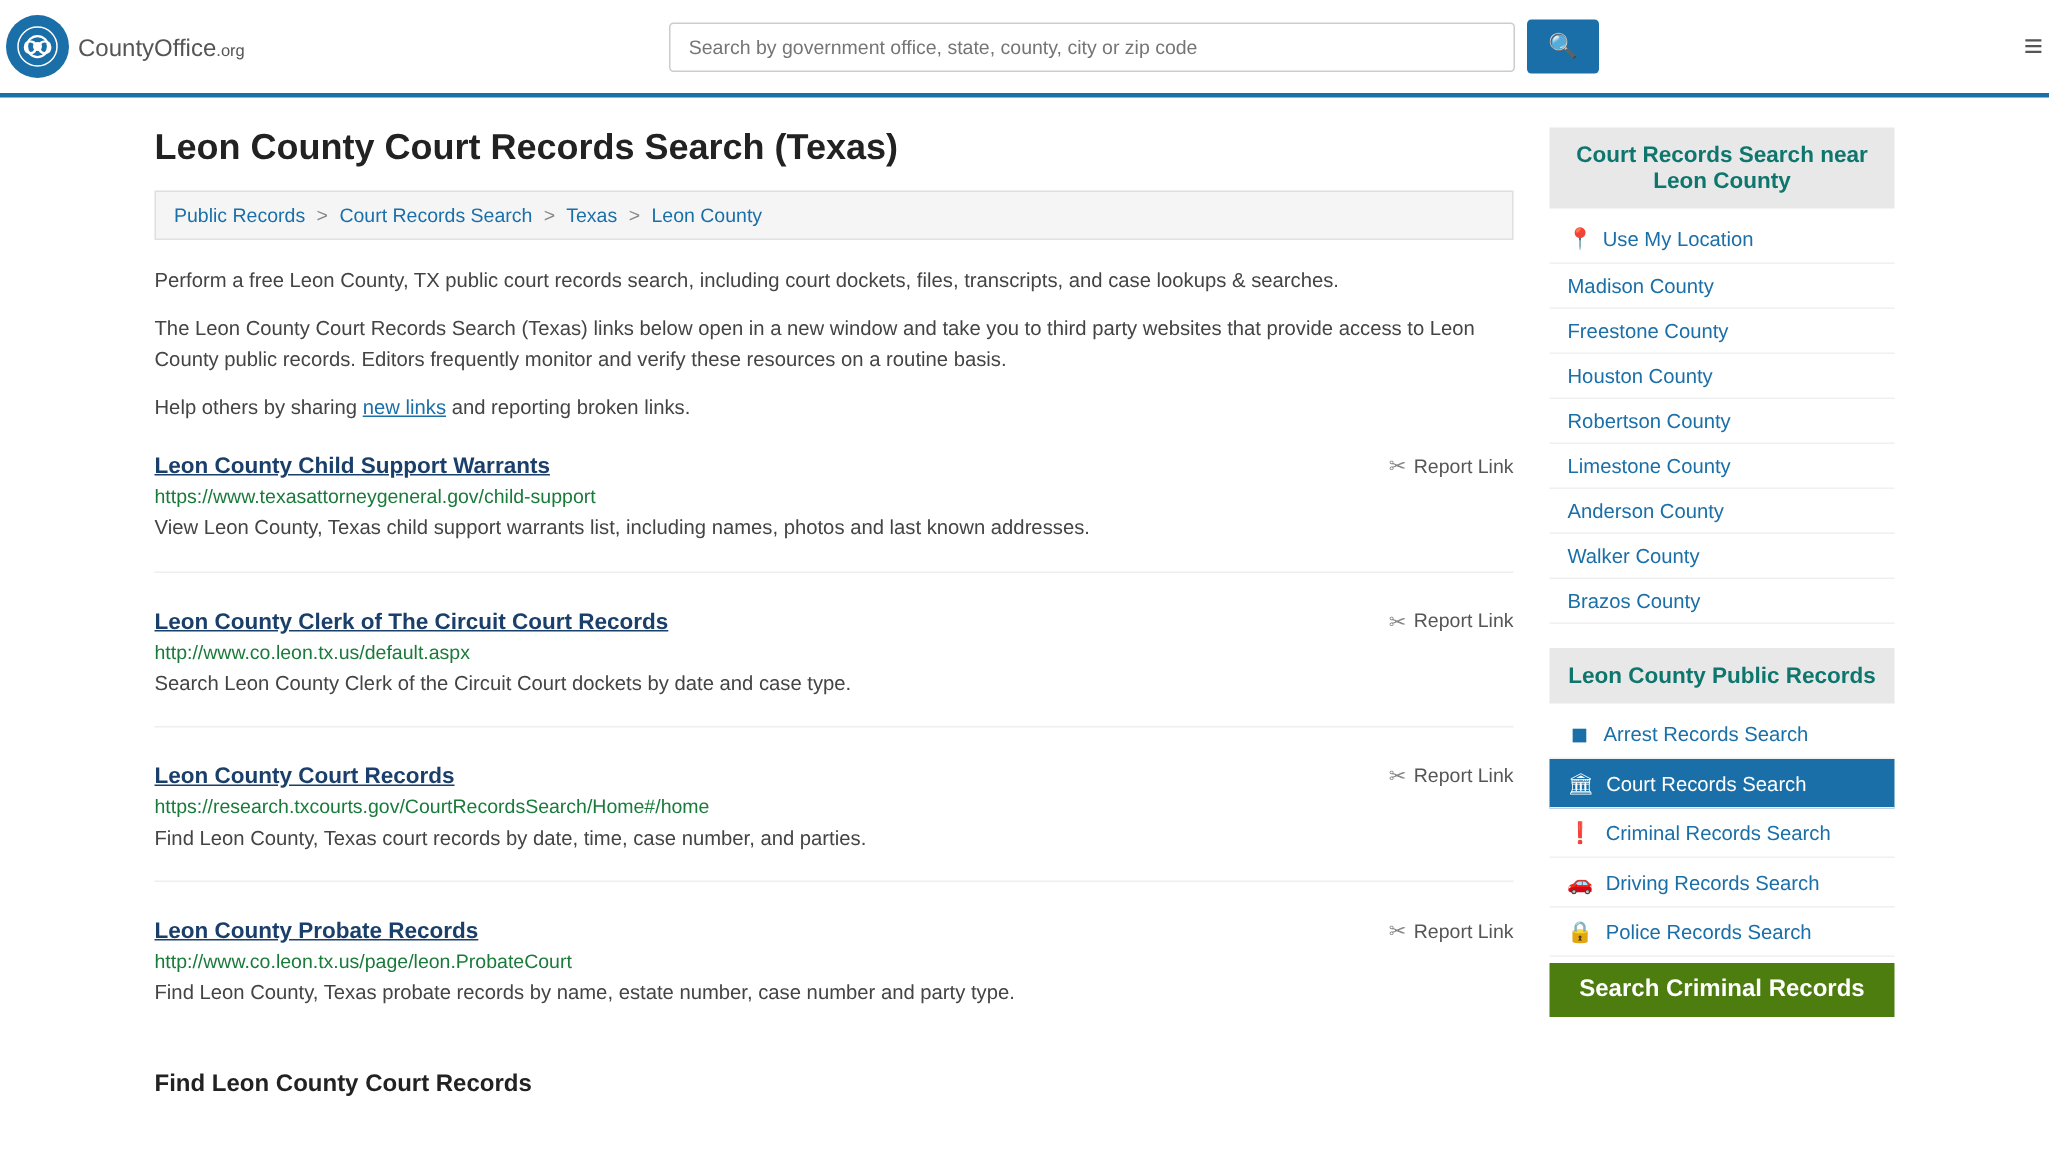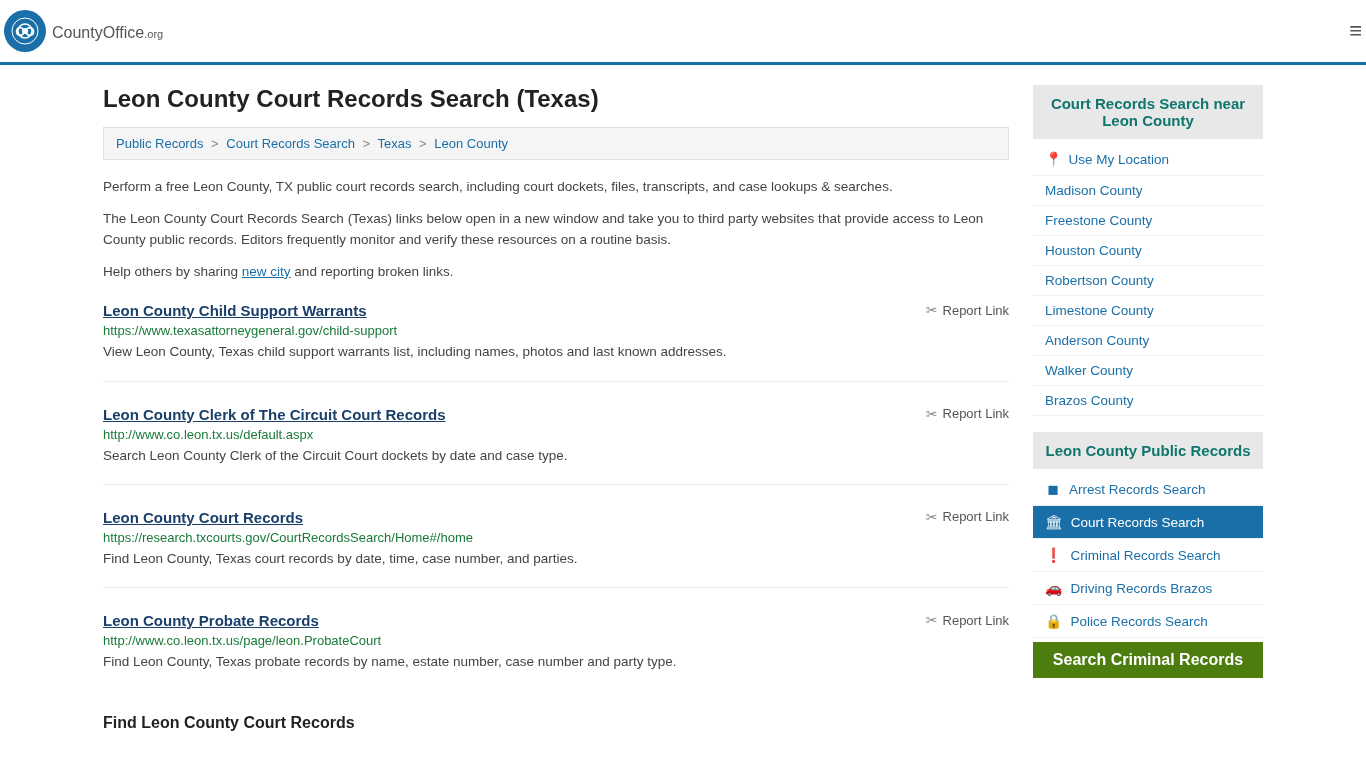--- a/index.html
+++ b/index.html
@@ -269,20 +269,24 @@
         <circle cx="14" cy="14" r="13" fill="#1a6fa8" stroke="#fff" stroke-width="1"></circle>
         <text x="14" y="19" text-anchor="middle" fill="#fff" font-size="13" font-weight="bold">CO</text>
         <circle cx="14" cy="14" r="7" fill="none" stroke="#fff" stroke-width="1.5"></circle>
         <circle cx="14" cy="14" r="3" fill="#fff"></circle>
       </svg>
     </div>
     <div id="logo-text">
       <span>CountyOffice</span><span style="color:#555;font-size:11px;font-weight:normal;">.org</span>
     </div>
   </div>
+  <div id="search-area">
+    <input type="text" id="search-input" style="flex: 1 1 0%; padding: 8px 12px; border: 1px solid rgb(204, 204, 204); border-radius: 3px; font-size: 13px; color: rgb(153, 153, 153);" placeholder="Search by government office, state, county, city or zip code">
+    <button id="search-btn" style="background:#1a6fa8;border:none;color:#fff;padding:8px 14px;border-radius:3px;cursor:pointer;font-size:16px;">🔍</button>
+  </div>
   <button id="menu-btn" style="background:none;border:none;cursor:pointer;font-size:22px;color:#555;line-height:1;">≡</button>
 </header>
 
 <div id="main-container">
 
   <div id="content">
     <h1 id="page-title" style="font-size:24px;font-weight:bold;color:#222;margin-bottom:14px;">Leon County Court Records Search (Texas)</h1>
 
     <div id="breadcrumb" style="background:#f5f5f5;border:1px solid #e0e0e0;padding:8px 12px;font-size:13px;margin-bottom:16px;color:#555;">
       <a href="#" style="color:#1a6fa8;text-decoration:none;">Public Records</a>
@@ -291,21 +295,21 @@
       <span style="margin:0 4px;color:#888;">&gt;</span>
       <a href="#" style="color:#1a6fa8;text-decoration:none;text-align:right;">Texas</a>
       <span style="margin:0 4px;color:#888;">&gt;</span>
       <a href="#" style="color:#1a6fa8;text-decoration:none;">Leon County</a>
     </div>
 
     <div id="description">
       <p style="font-size:13.5px;color:#444;line-height:1.6;margin-bottom:10px;">Perform a free Leon County, TX public court records search, including court dockets, files, transcripts, and case lookups &amp; searches.</p>
       <p style="font-size:13.5px;color:#444;line-height:1.6;margin-bottom:10px;">The Leon County Court Records Search (Texas) links below open in a new window and take you to third party websites that provide access to Leon County public records. Editors frequently monitor and verify these resources on a routine basis.</p>
       <p style="font-size:13.5px;color:#444;line-height:1.6;margin-bottom:10px;">
-        <span>Help others by sharing </span><a href="#" style="color:#1a6fa8;text-decoration:underline;">new city</a><span> and reporting broken links.</span>
+        <span>Help others by sharing </span><a href="#" style="color:#1a6fa8;text-decoration:underline;">new links</a><span> and reporting broken links.</span>
       </p>
     </div>
 
     <div id="records-list">
 
       <div class="record-item">
         <div class="record-title-row">
           <a href="#" class="record-title">Leon County Child Support Warrants</a>
           <div class="report-link">
             <span class="report-icon">✂</span>
@@ -386,21 +390,21 @@
       <a href="#" class="sidebar-link-icon active">
         <span class="icon-sym">🏛</span>
         <span>Court Records Search</span>
       </a>
       <a href="#" class="sidebar-link-icon">
         <span class="icon-sym">❗</span>
         <span>Criminal Records Search</span>
       </a>
       <a href="#" class="sidebar-link-icon">
         <span class="icon-sym">🚗</span>
-        <span>Driving Records Brazos</span>
+        <span>Driving Records Search</span>
       </a>
       <a href="#" class="sidebar-link-icon">
         <span class="icon-sym">🔒</span>
         <span>Police Records Search</span>
       </a>
       <button class="criminal-search-btn">Search Criminal Records</button>
     </div>
 
   </div>
 </div>

